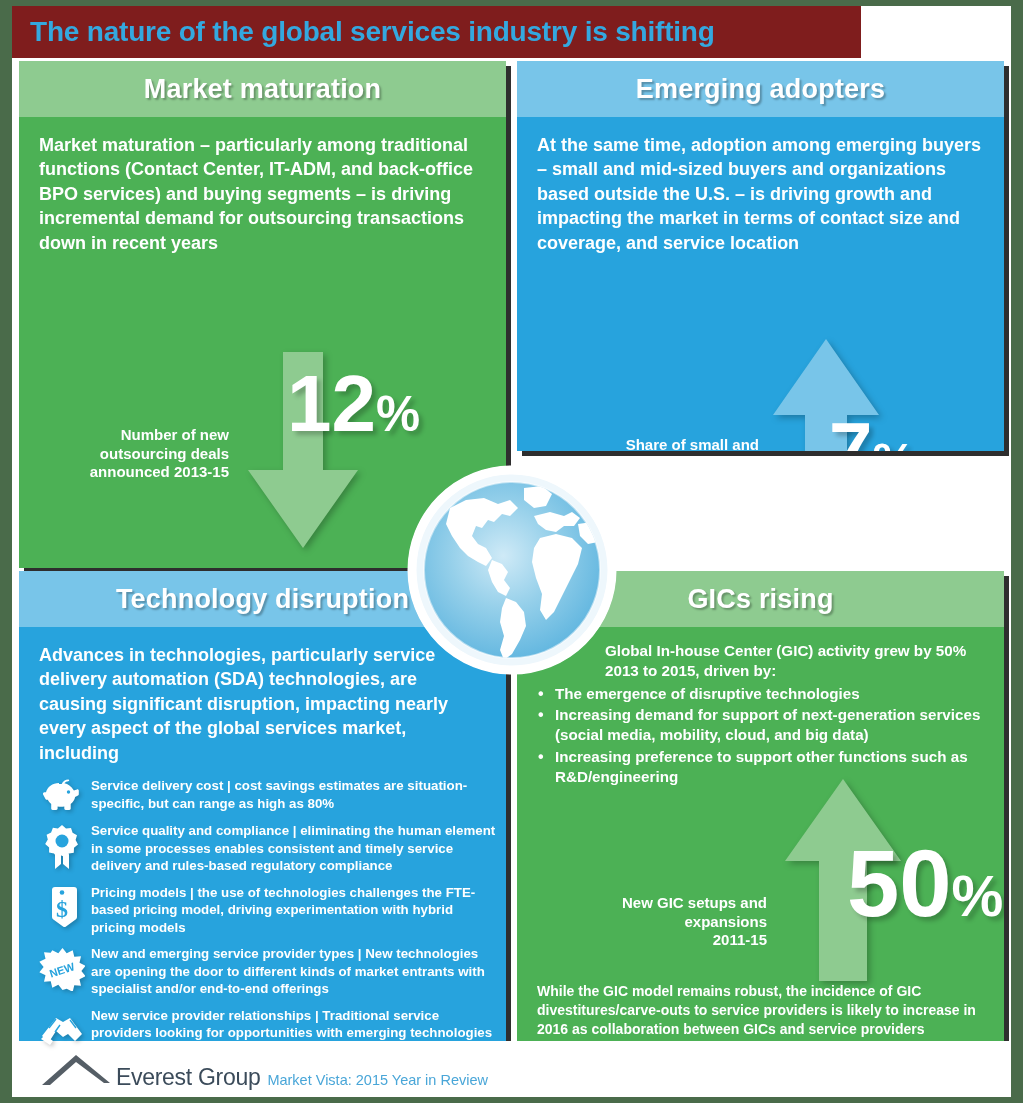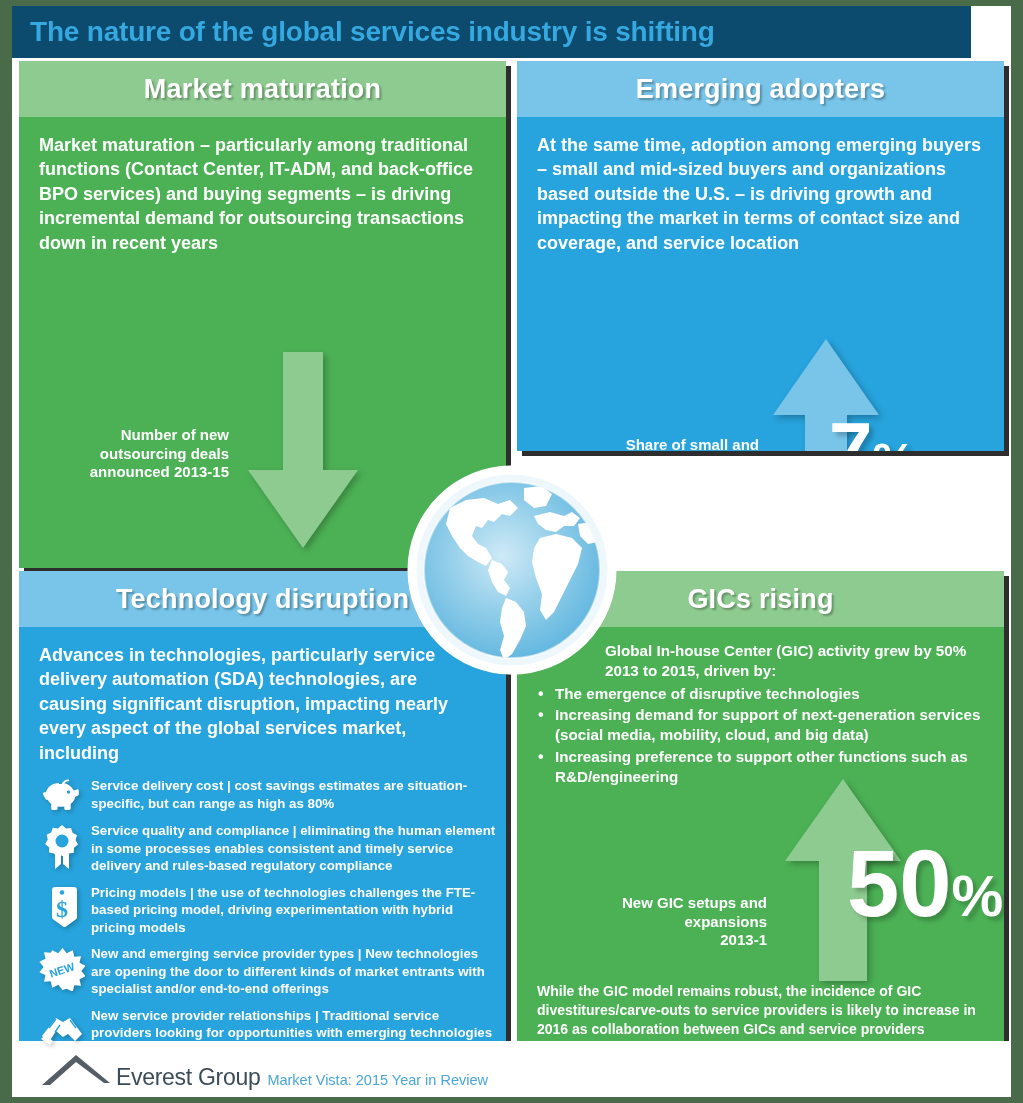--- a/index.html
+++ b/index.html
@@ -20,26 +20,26 @@
     width: 999px;
     height: 1091px;
     background: #ffffff;
     overflow: hidden;
   }
 
   
   .title-bar {
     position: absolute;
     left: 0; top: 0;
-    width: 959px;
+    width: 849px;
     height: 52px;
     display: flex;
     align-items: center;
     padding-left: 18px;
-    background: #0c4a6e;
+    background: #7f1d1d;
   }
   .title-text {
     color: #34a8df;
     font-size: 28px;
     font-weight: bold;
     letter-spacing: -0.2px;
     white-space: nowrap;
   }
 
   
@@ -266,20 +266,21 @@
 
       <div class="stat stat-tl">
         <div class="stat-label">Number of new
 outsourcing deals
 announced 2013-15</div>
         <div class="arrow-wrap">
           <svg class="arrow arrow-down-green" width="120" height="200" viewBox="0 0 120 200">
             <path d="M40 0 L80 0 L80 118 L115 118 L60 196 L5 118 L40 118 Z" fill="currentColor"></path>
           </svg>
         </div>
+        <div class="stat-value"><span>12</span><span class="pct">%</span></div>
       </div>
     </div>
   </div>
 
   <div class="panel p-tr">
     <div class="panel-header hdr-blue-light">
       <span class="panel-header-text">Emerging adopters</span>
     </div>
     <div class="panel-body body-blue">
       <div class="intro">At the same time, adoption among emerging buyers – small and mid-sized buyers and  organizations based outside the U.S. – is  driving growth and impacting the market in terms of contact size and coverage, and service location</div>
@@ -377,21 +378,21 @@
 
       <ul class="gic-bullets">
         <li>The emergence of disruptive technologies</li>
         <li>Increasing demand for support of next-generation services (social media, mobility, cloud, and big data)</li>
         <li>Increasing preference to support other functions such as R&amp;D/engineering</li>
       </ul>
 
       <div class="stat stat-br">
         <div class="stat-label">New GIC setups and
 expansions
-2013-1</div>
+2011-15</div>
         <div class="arrow-wrap">
           <svg class="arrow arrow-up-green" width="124" height="206" viewBox="0 0 124 206">
             <path d="M62 2 L120 84 L86 84 L86 204 L38 204 L38 84 L4 84 Z" fill="currentColor"></path>
           </svg>
         </div>
         <div class="stat-value"><span>50</span><span class="pct">%</span></div>
       </div>
 
       <div class="gic-outro">While the GIC model remains robust, the incidence of GIC divestitures/carve-outs to service providers is likely to increase in 2016  as collaboration between GICs and service providers increases</div>
     </div>

